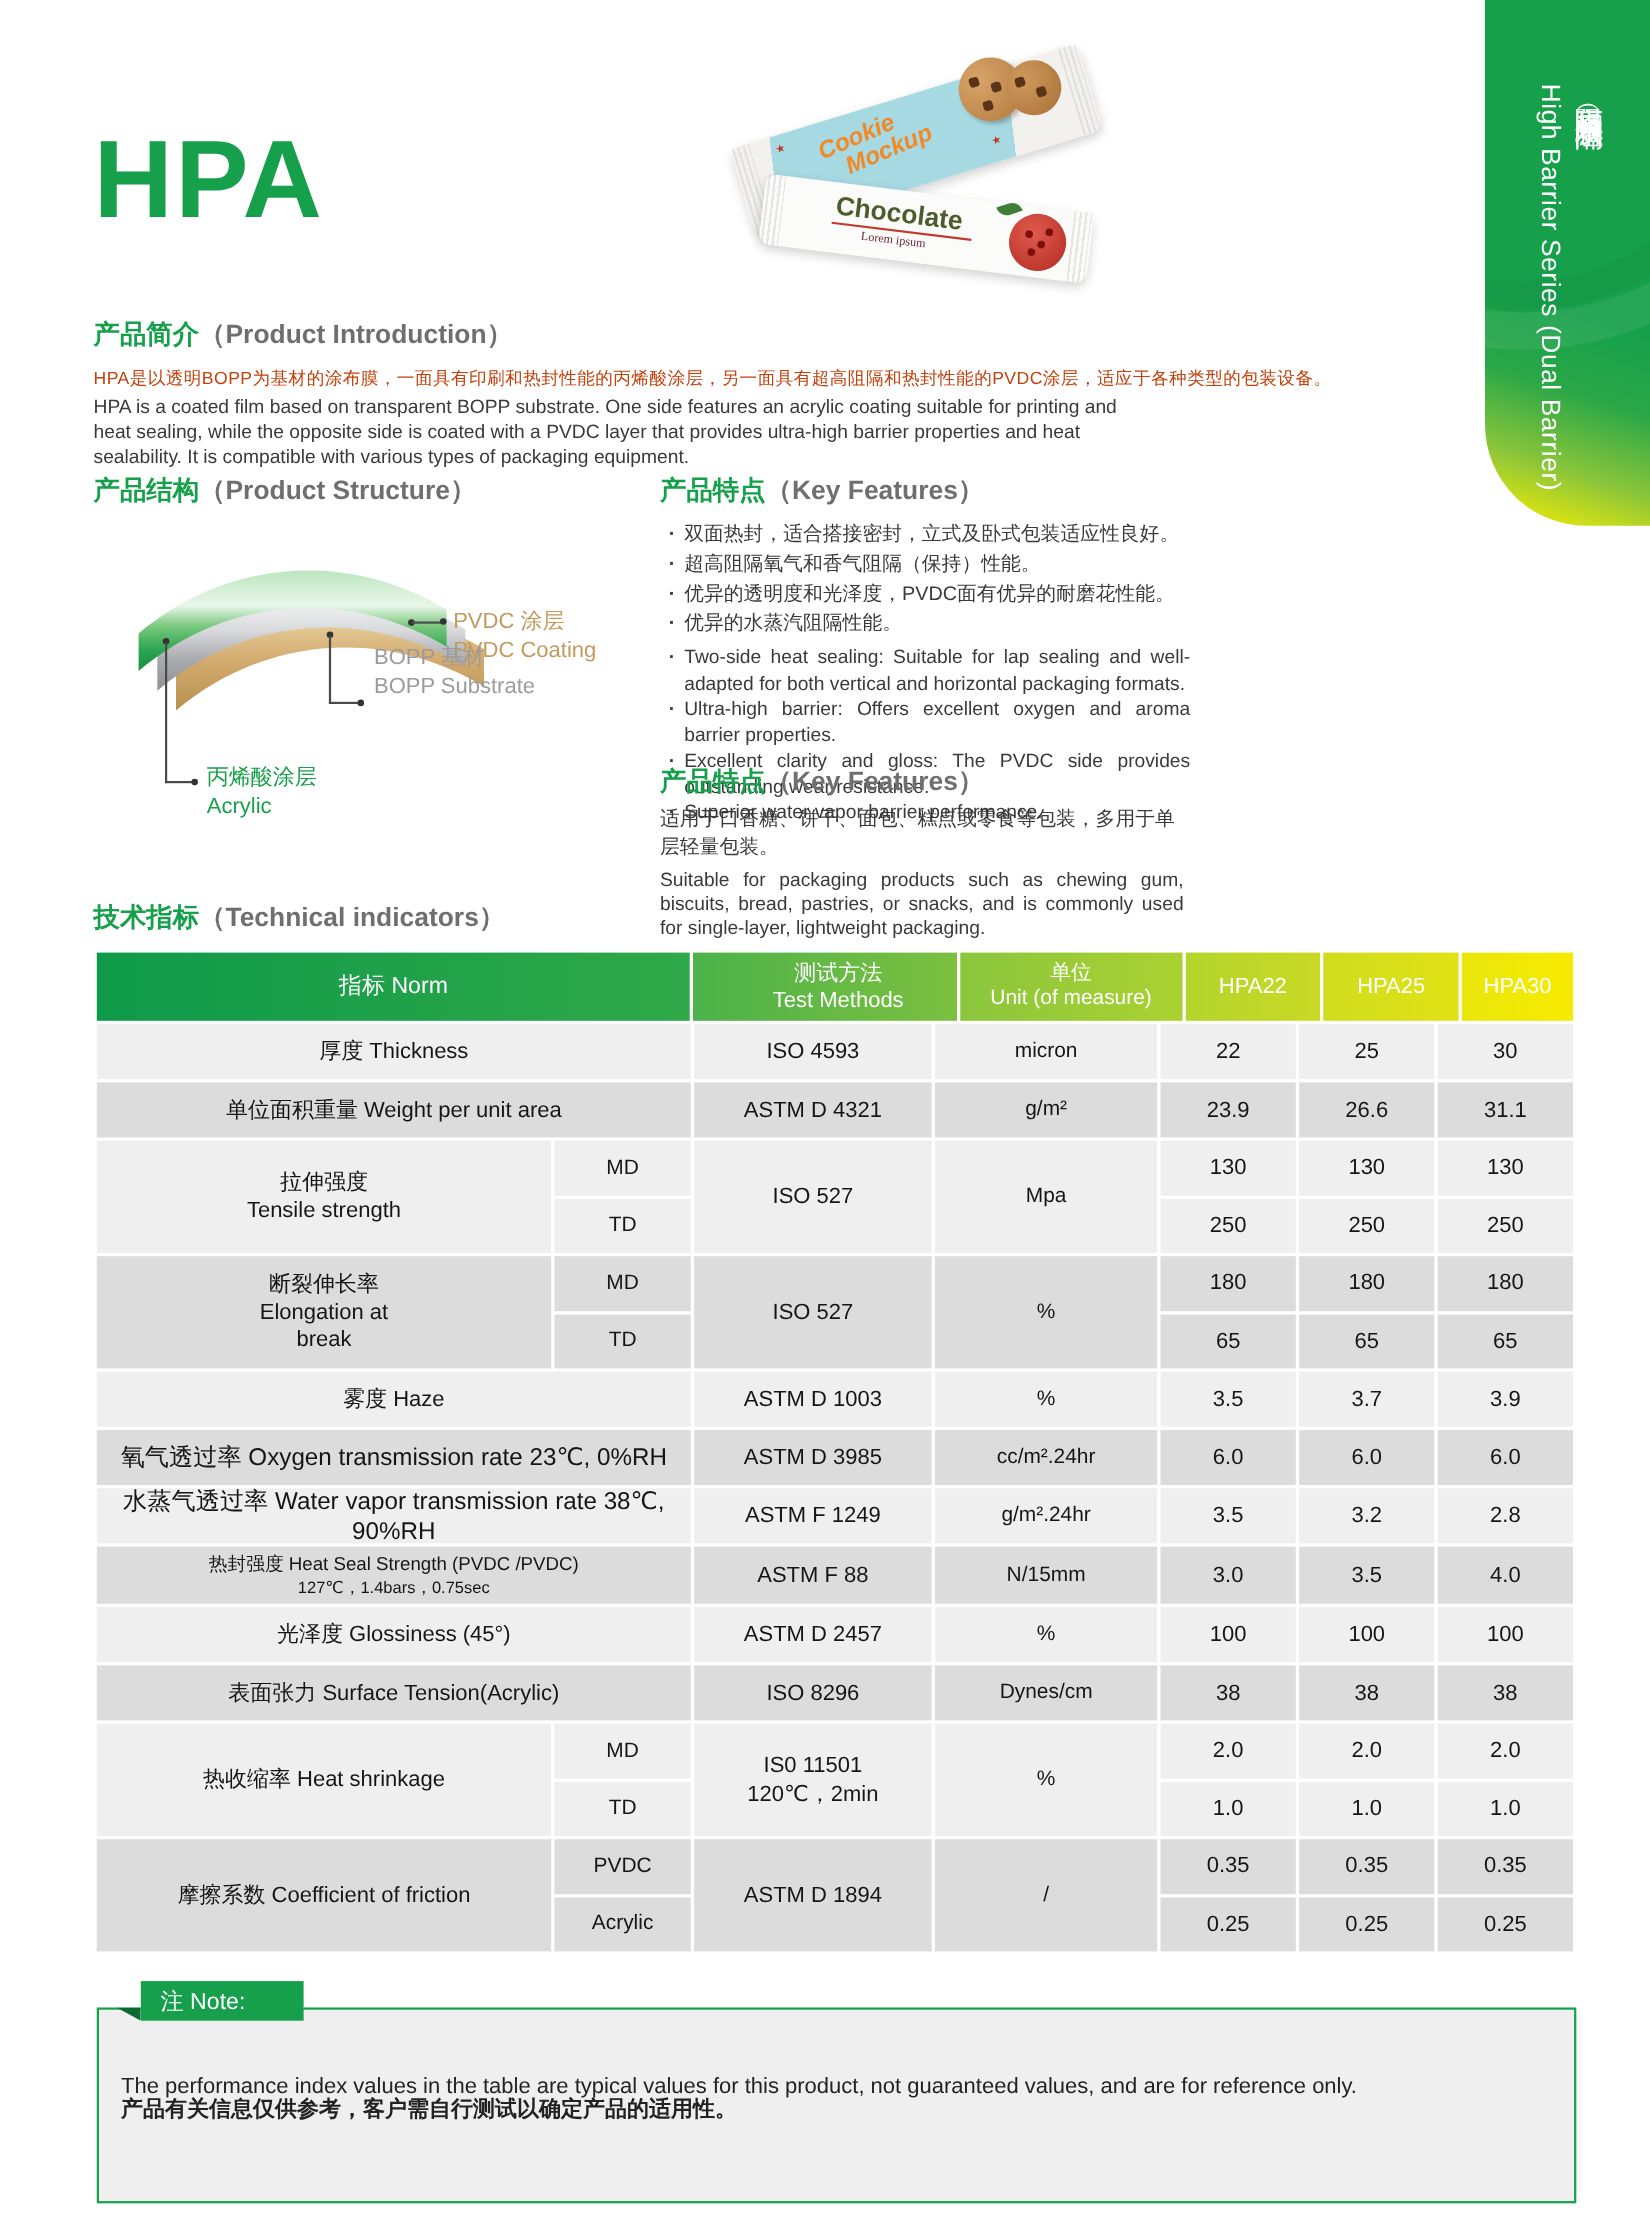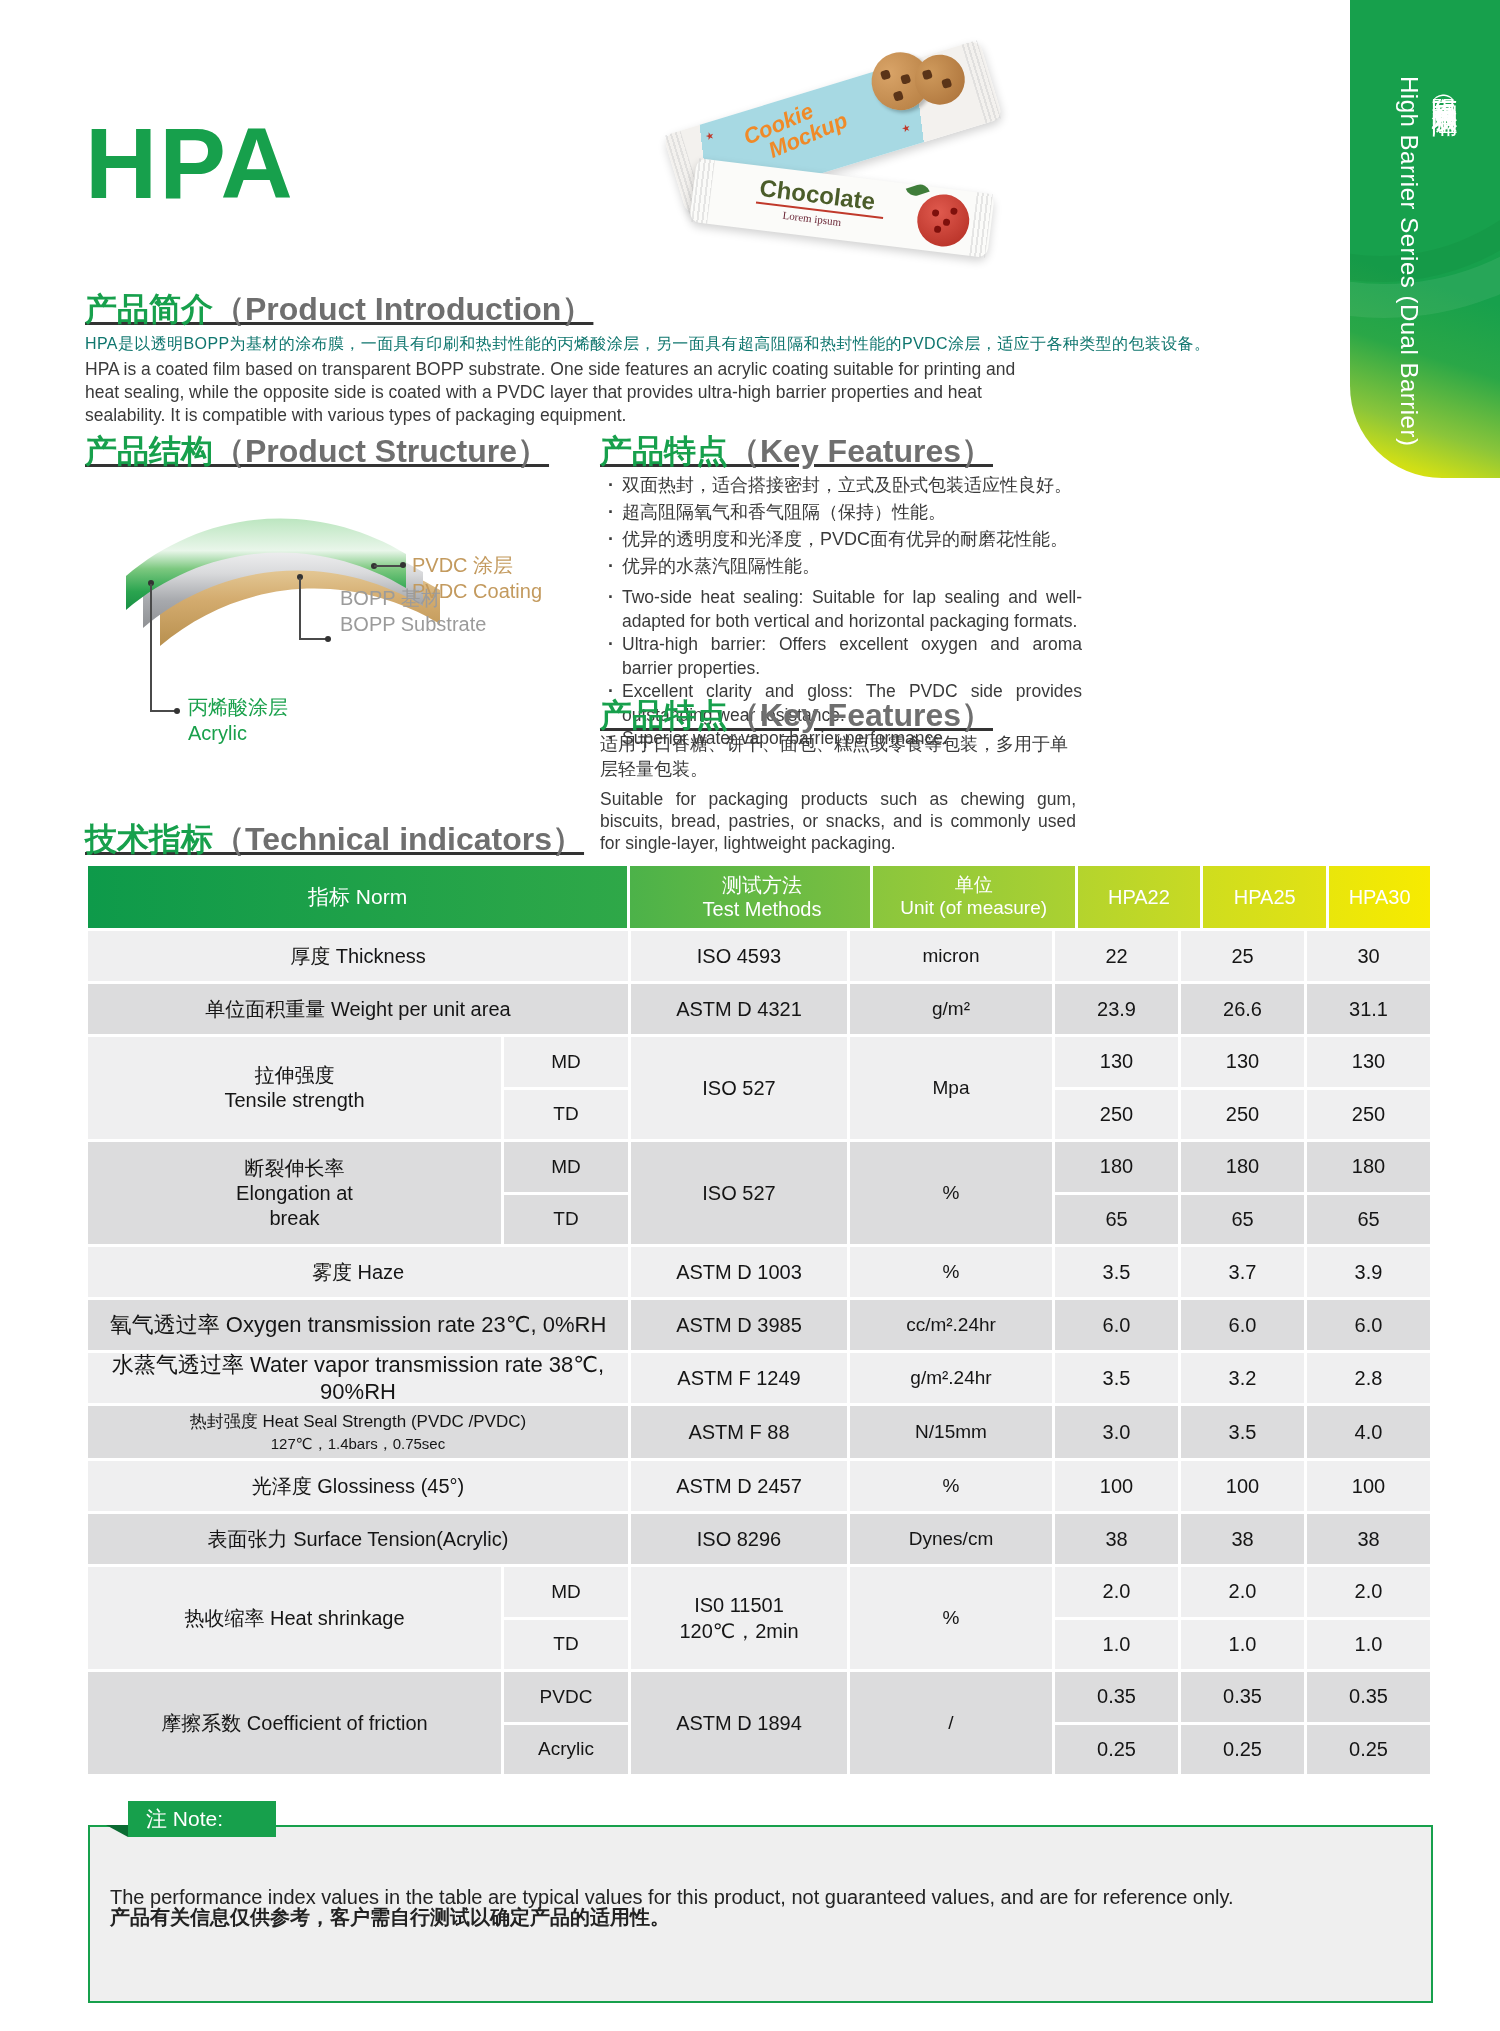--- a/index.html
+++ b/index.html
@@ -40,25 +40,25 @@
   .star{position:absolute;color:#c0392b;font-size:10px;}
   .choco-word{position:absolute;left:66px;top:8px;color:#4b5d2a;font-weight:bold;font-size:24px;}
   .choco-line{position:absolute;left:64px;top:36px;width:128px;height:2px;background:#c0392b;}
   .choco-sub{position:absolute;left:92px;top:40px;color:#6b2737;font-size:11px;font-family:"Liberation Serif","DejaVu Serif",serif;}
   .pome{position:absolute;right:22px;top:6px;width:52px;height:52px;border-radius:50%;
     background:radial-gradient(circle at 40% 35%,#e05a4e,#b02a20);}
   .pome .seed{position:absolute;width:7px;height:7px;border-radius:50%;background:#7e100c;}
   .leaf{position:absolute;right:66px;top:0px;width:22px;height:10px;border-radius:0 12px 0 12px;background:#3f7d3a;transform:rotate(-25deg);}
 
   
-  .sec-h{position:absolute;font-weight:bold;font-size:32px;white-space:nowrap;text-decoration:underline;}
+  .sec-h{position:absolute;font-weight:bold;font-size:24px;white-space:nowrap;}
   .sec-h .cn{color:#17a04c;}
   .sec-h .en{color:#6f6f6f;}
 
-  .body-cn{font-size:16px;color:#0f766e;letter-spacing:0.4px;white-space:nowrap;}
+  .body-cn{font-size:16px;color:#c2410c;letter-spacing:0.4px;white-space:nowrap;}
   .body-en{font-size:17.5px;color:#3a3a3a;line-height:23px;}
 
   
   .feat-list{list-style:none;margin:6px;padding:0;}
   .feat-list li{position:relative;padding-left:16px;}
   .feat-list li::before{content:"\00B7";position:absolute;left:2px;font-weight:bold;}
   .feat-cn li{font-size:18px;line-height:27px;color:#3a3a3a;white-space:nowrap;}
   .feat-en li{font-size:17.5px;line-height:23.5px;color:#3a3a3a;text-align:justify;}
 
   

